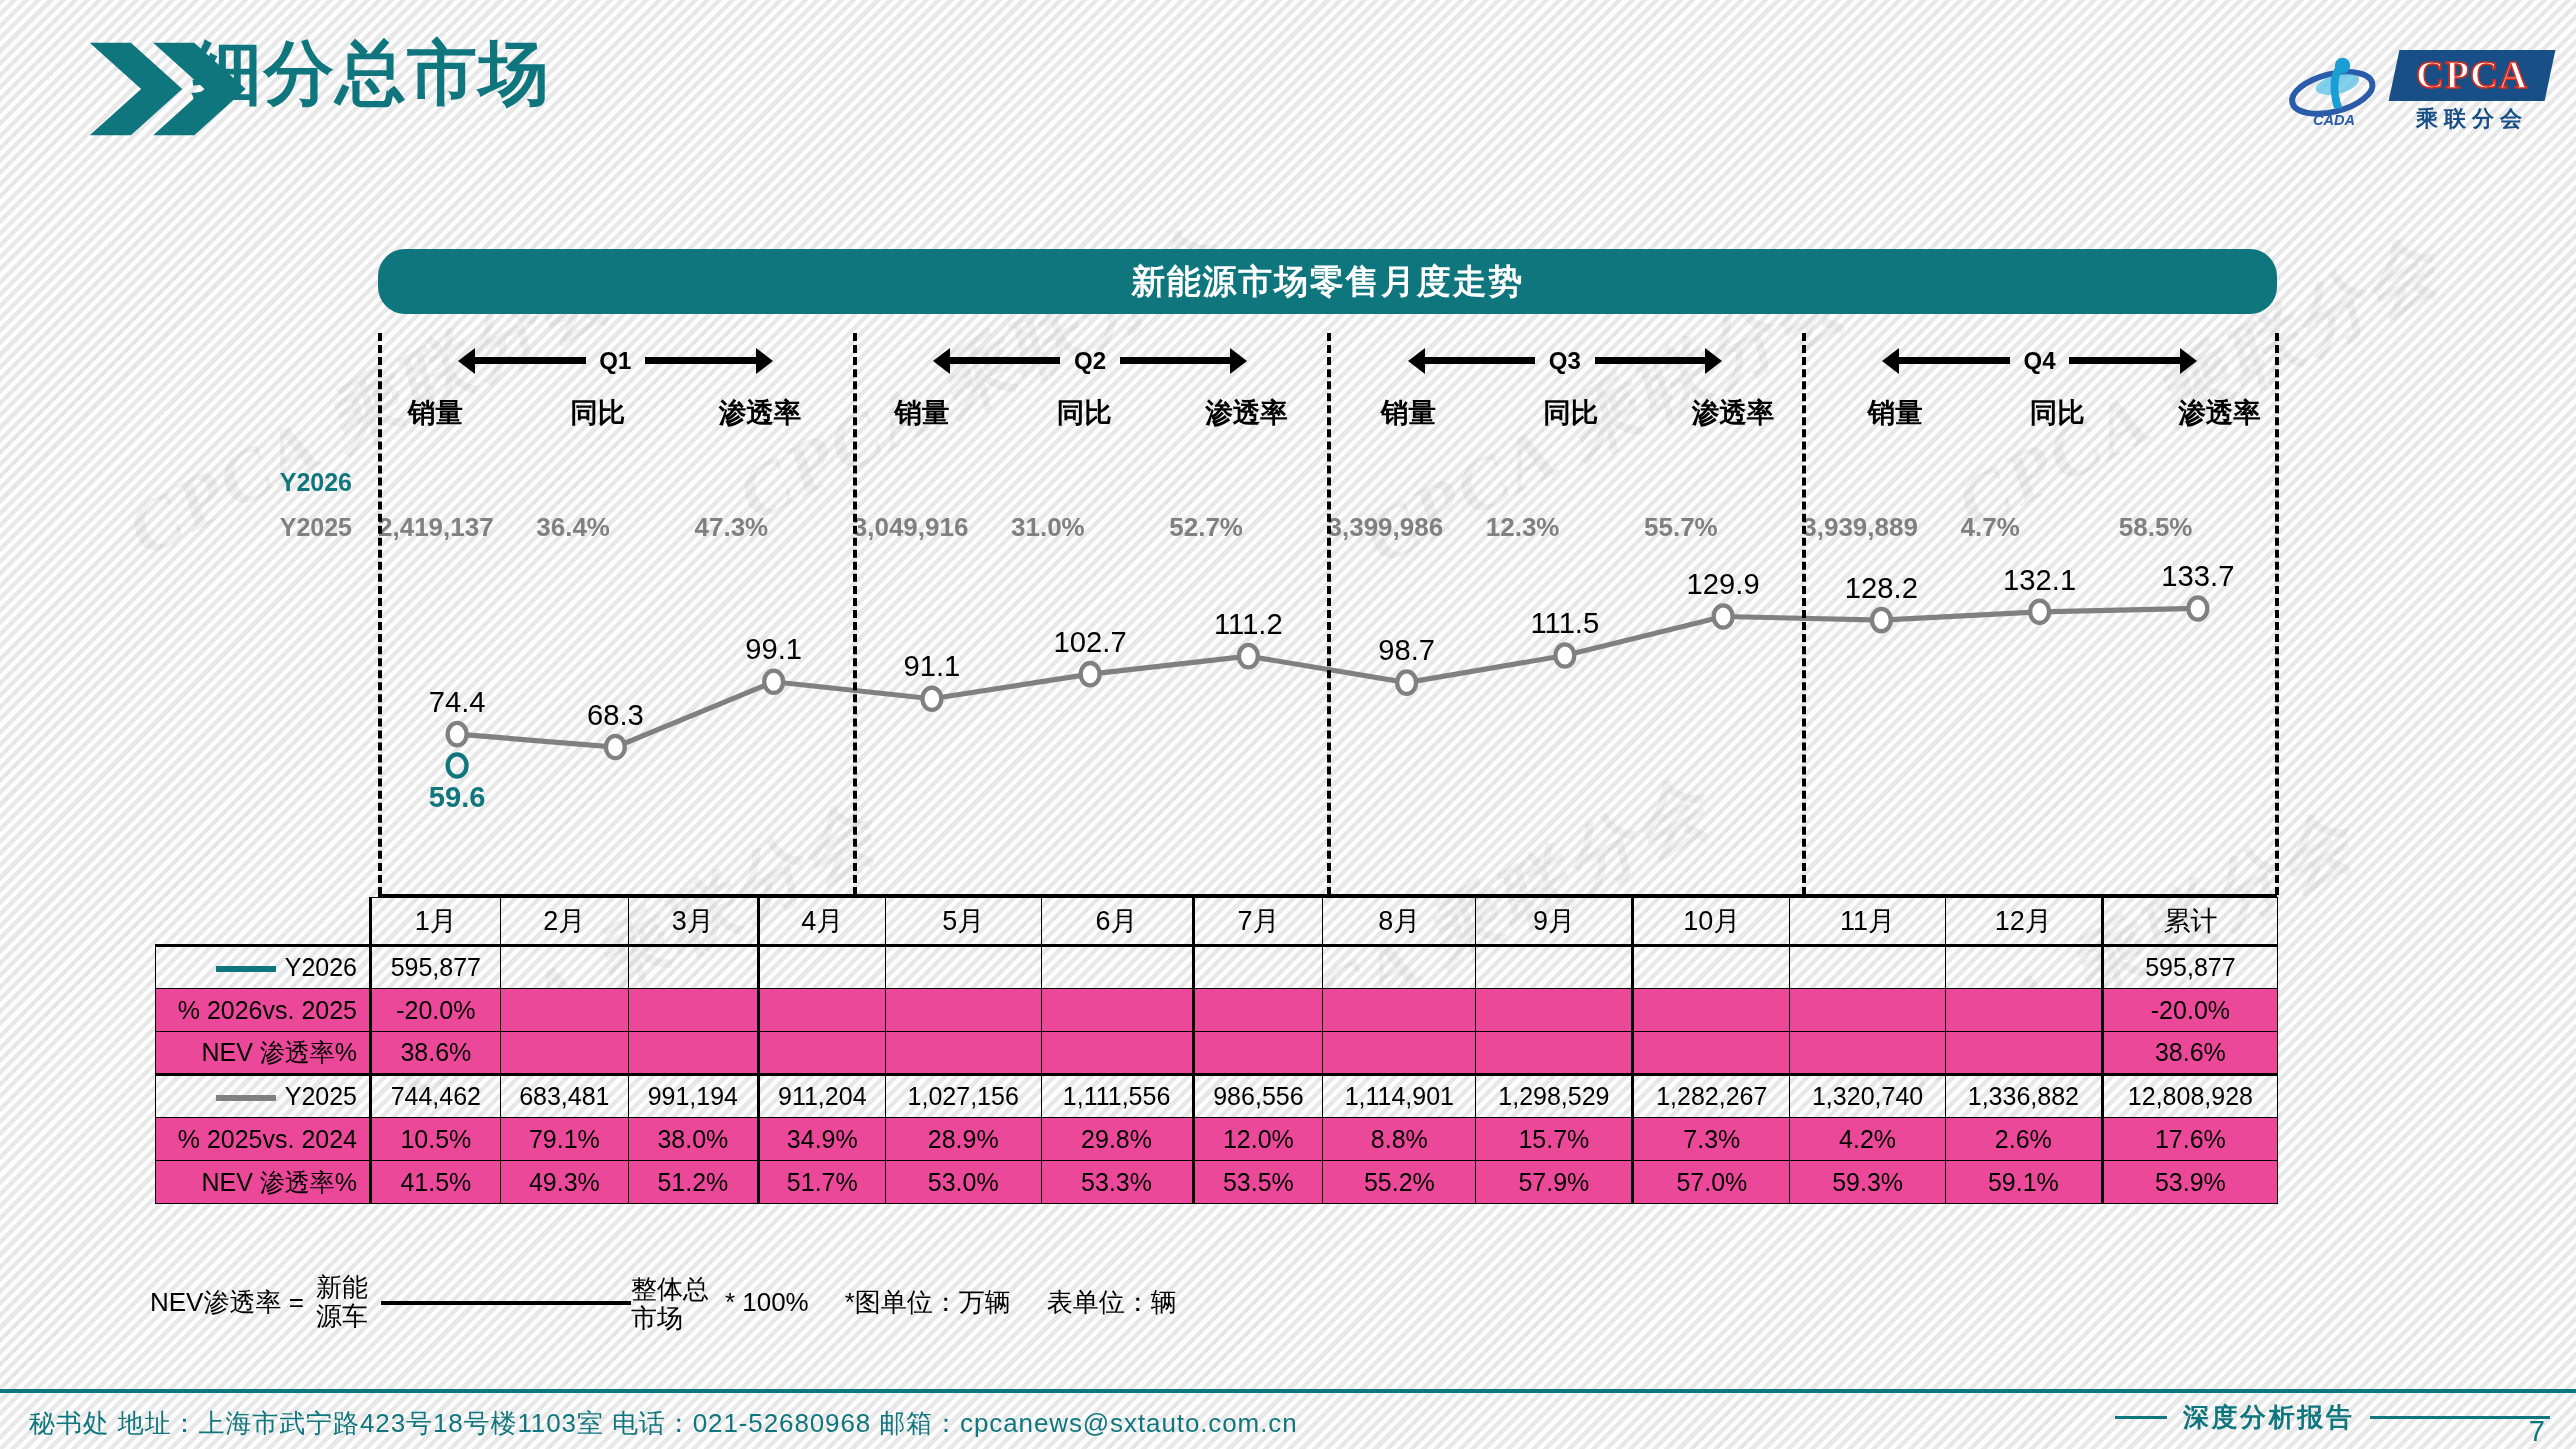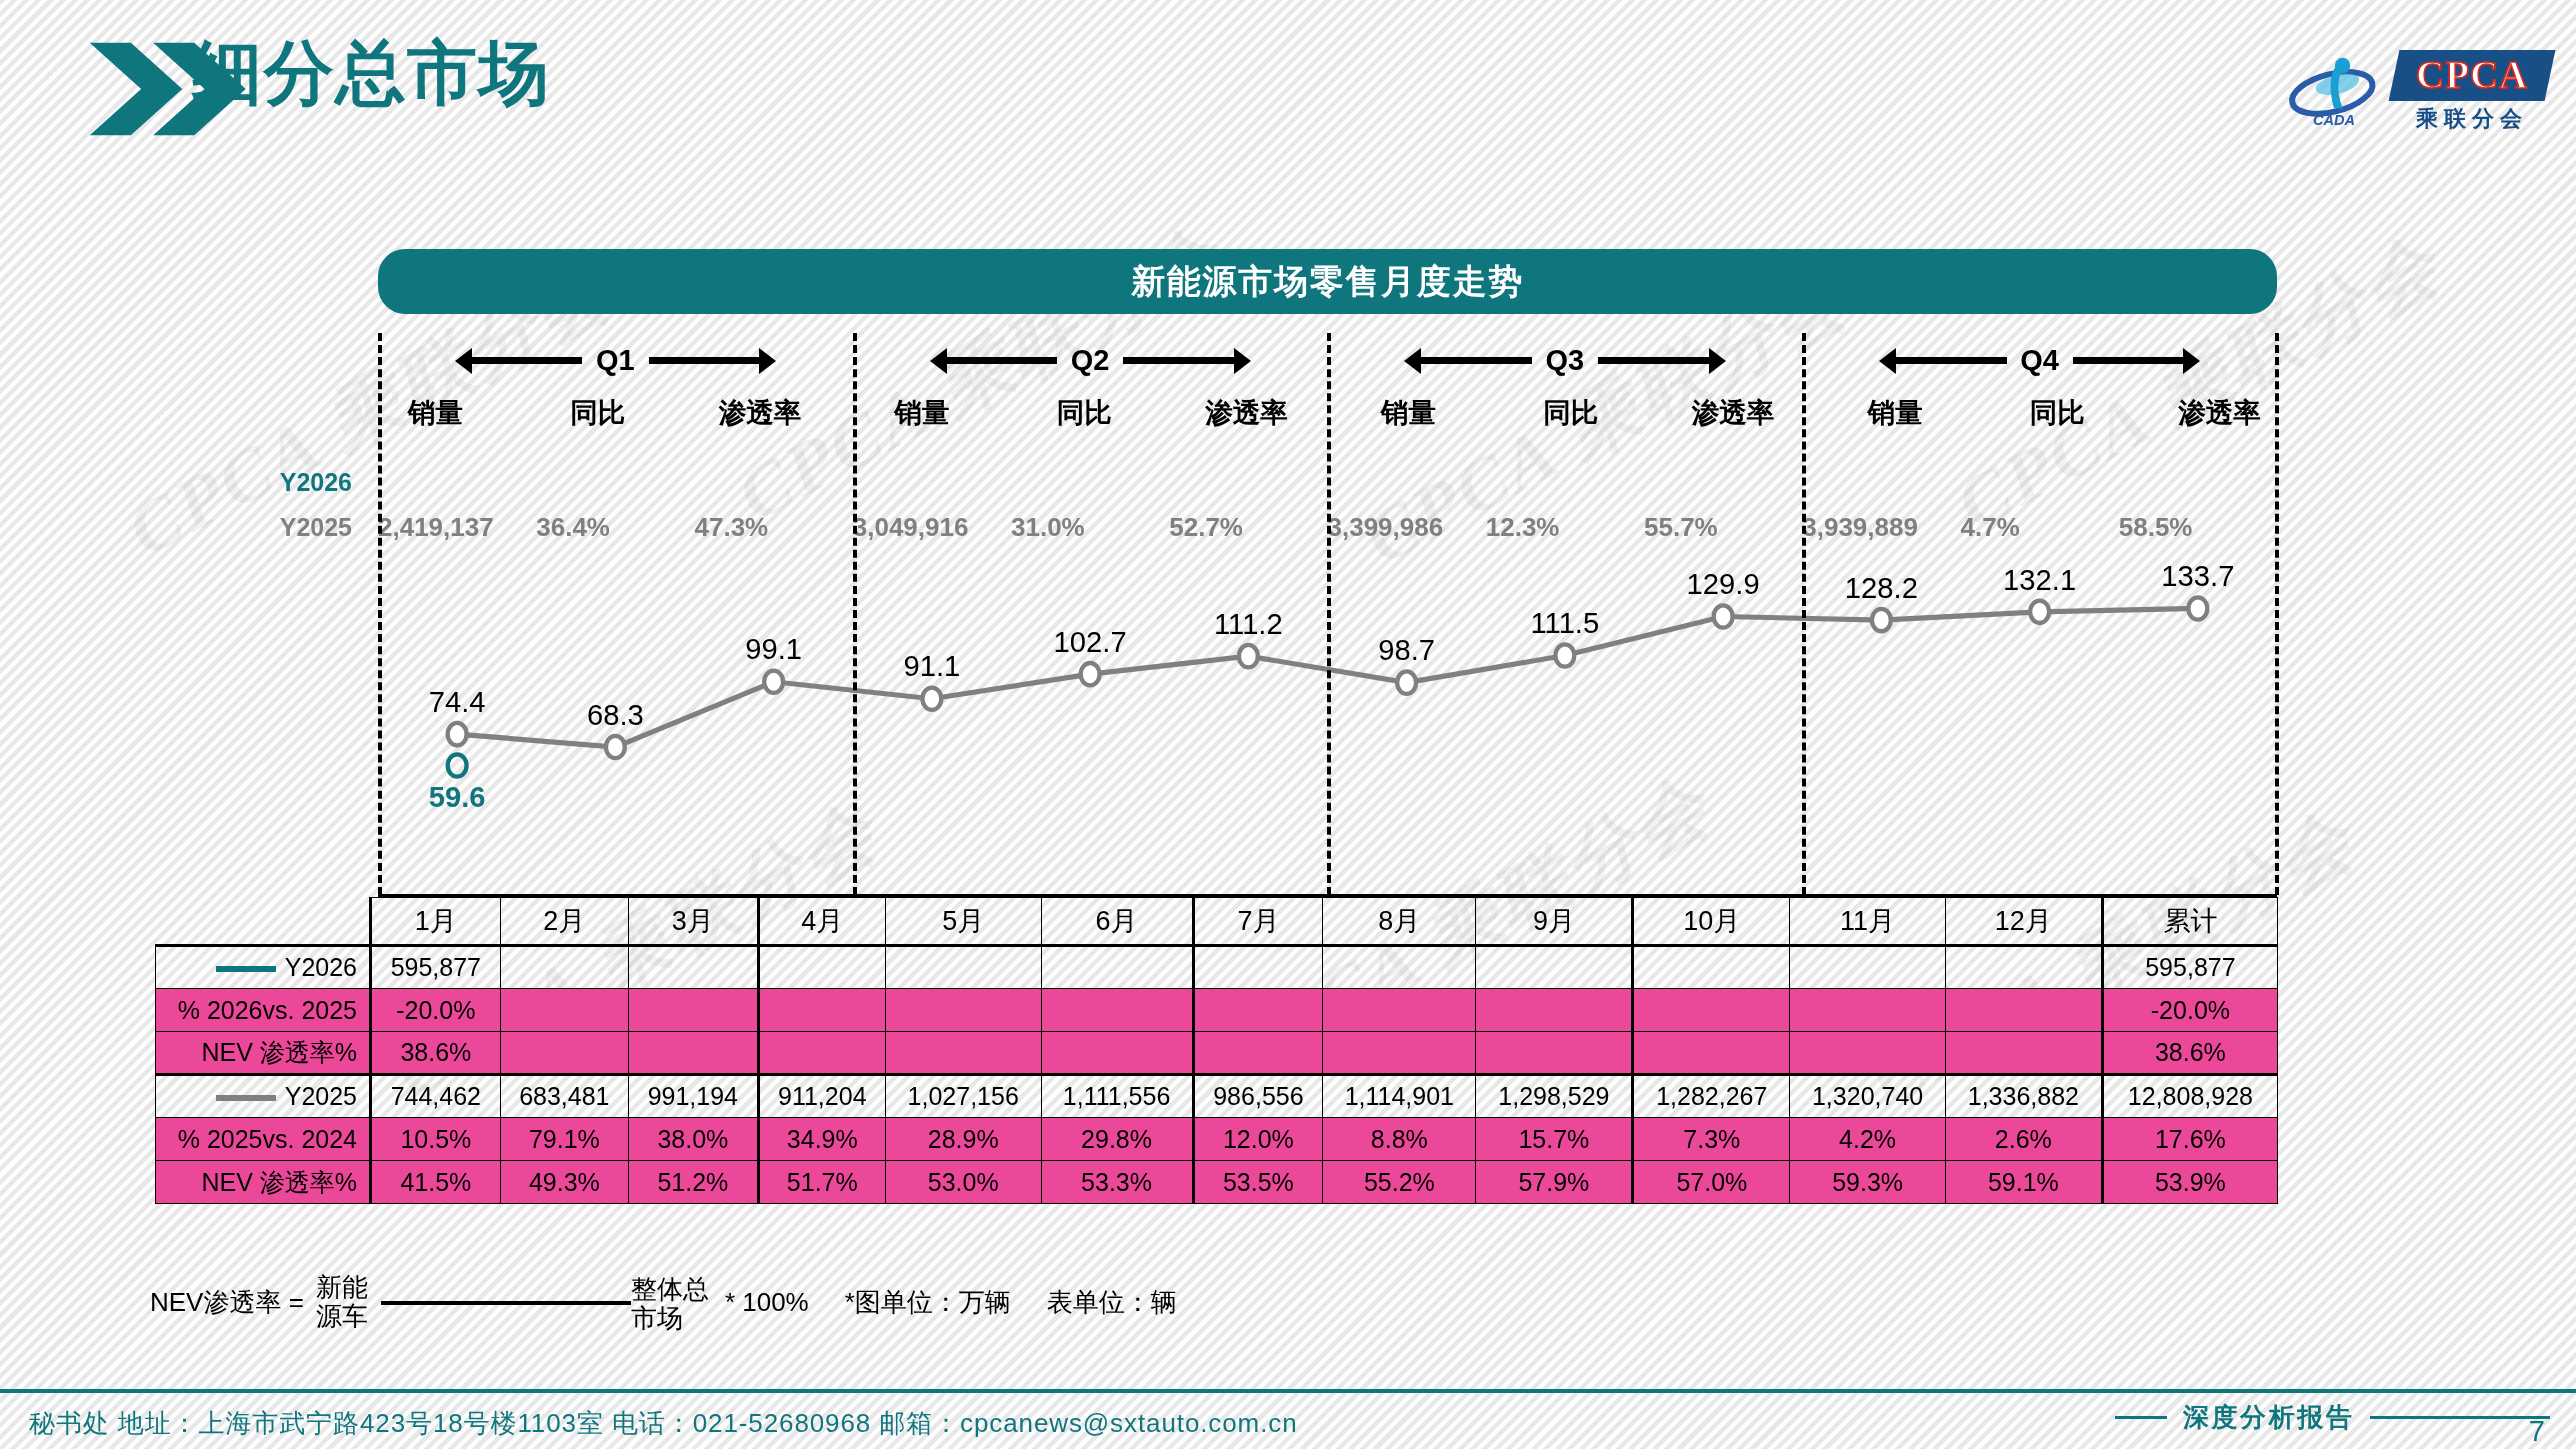--- a/index.html
+++ b/index.html
@@ -164,21 +164,21 @@
   }
   .q-arrow.right::after {
     content: "";
     position: absolute;
     right: -15.5px; top: -9.4px;
     border-top: 13px solid transparent;
     border-bottom: 13px solid transparent;
     border-left: 17px solid #000;
   }
   .q-label {
-    font-size: 29px;
+    font-size: 24px;
     font-weight: bold;
     color: #000;
     padding: 0 5.2px;
   }
 
   
   .sub-head {
     position: absolute;
     left: 378px;
     top: 395px;

